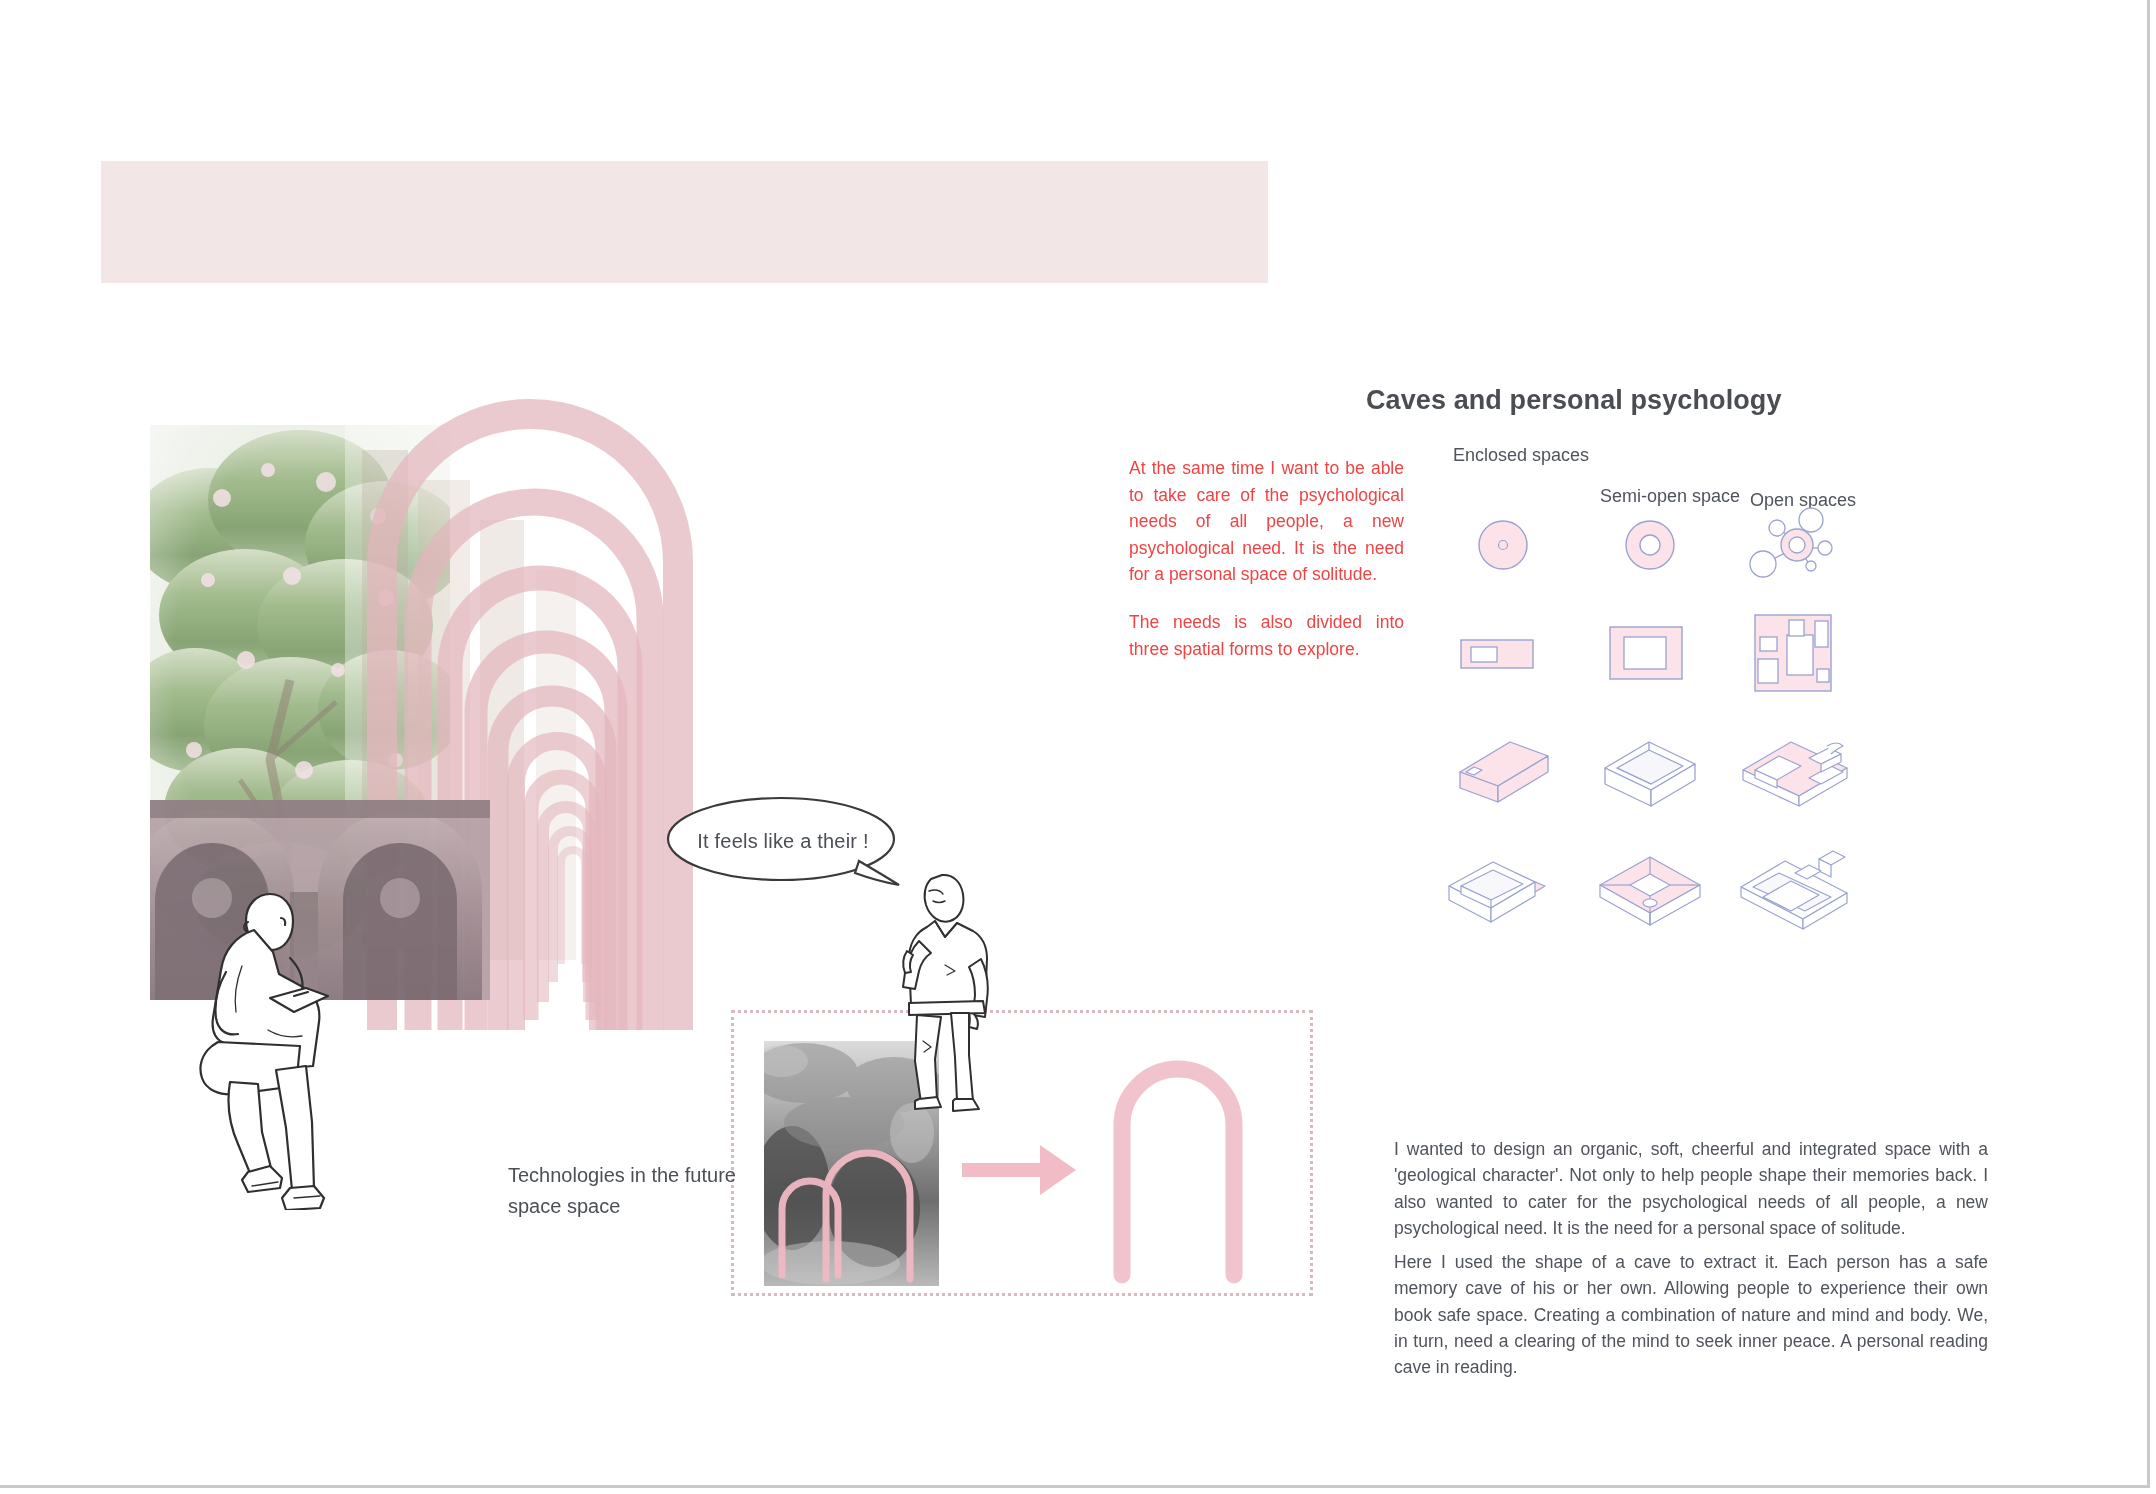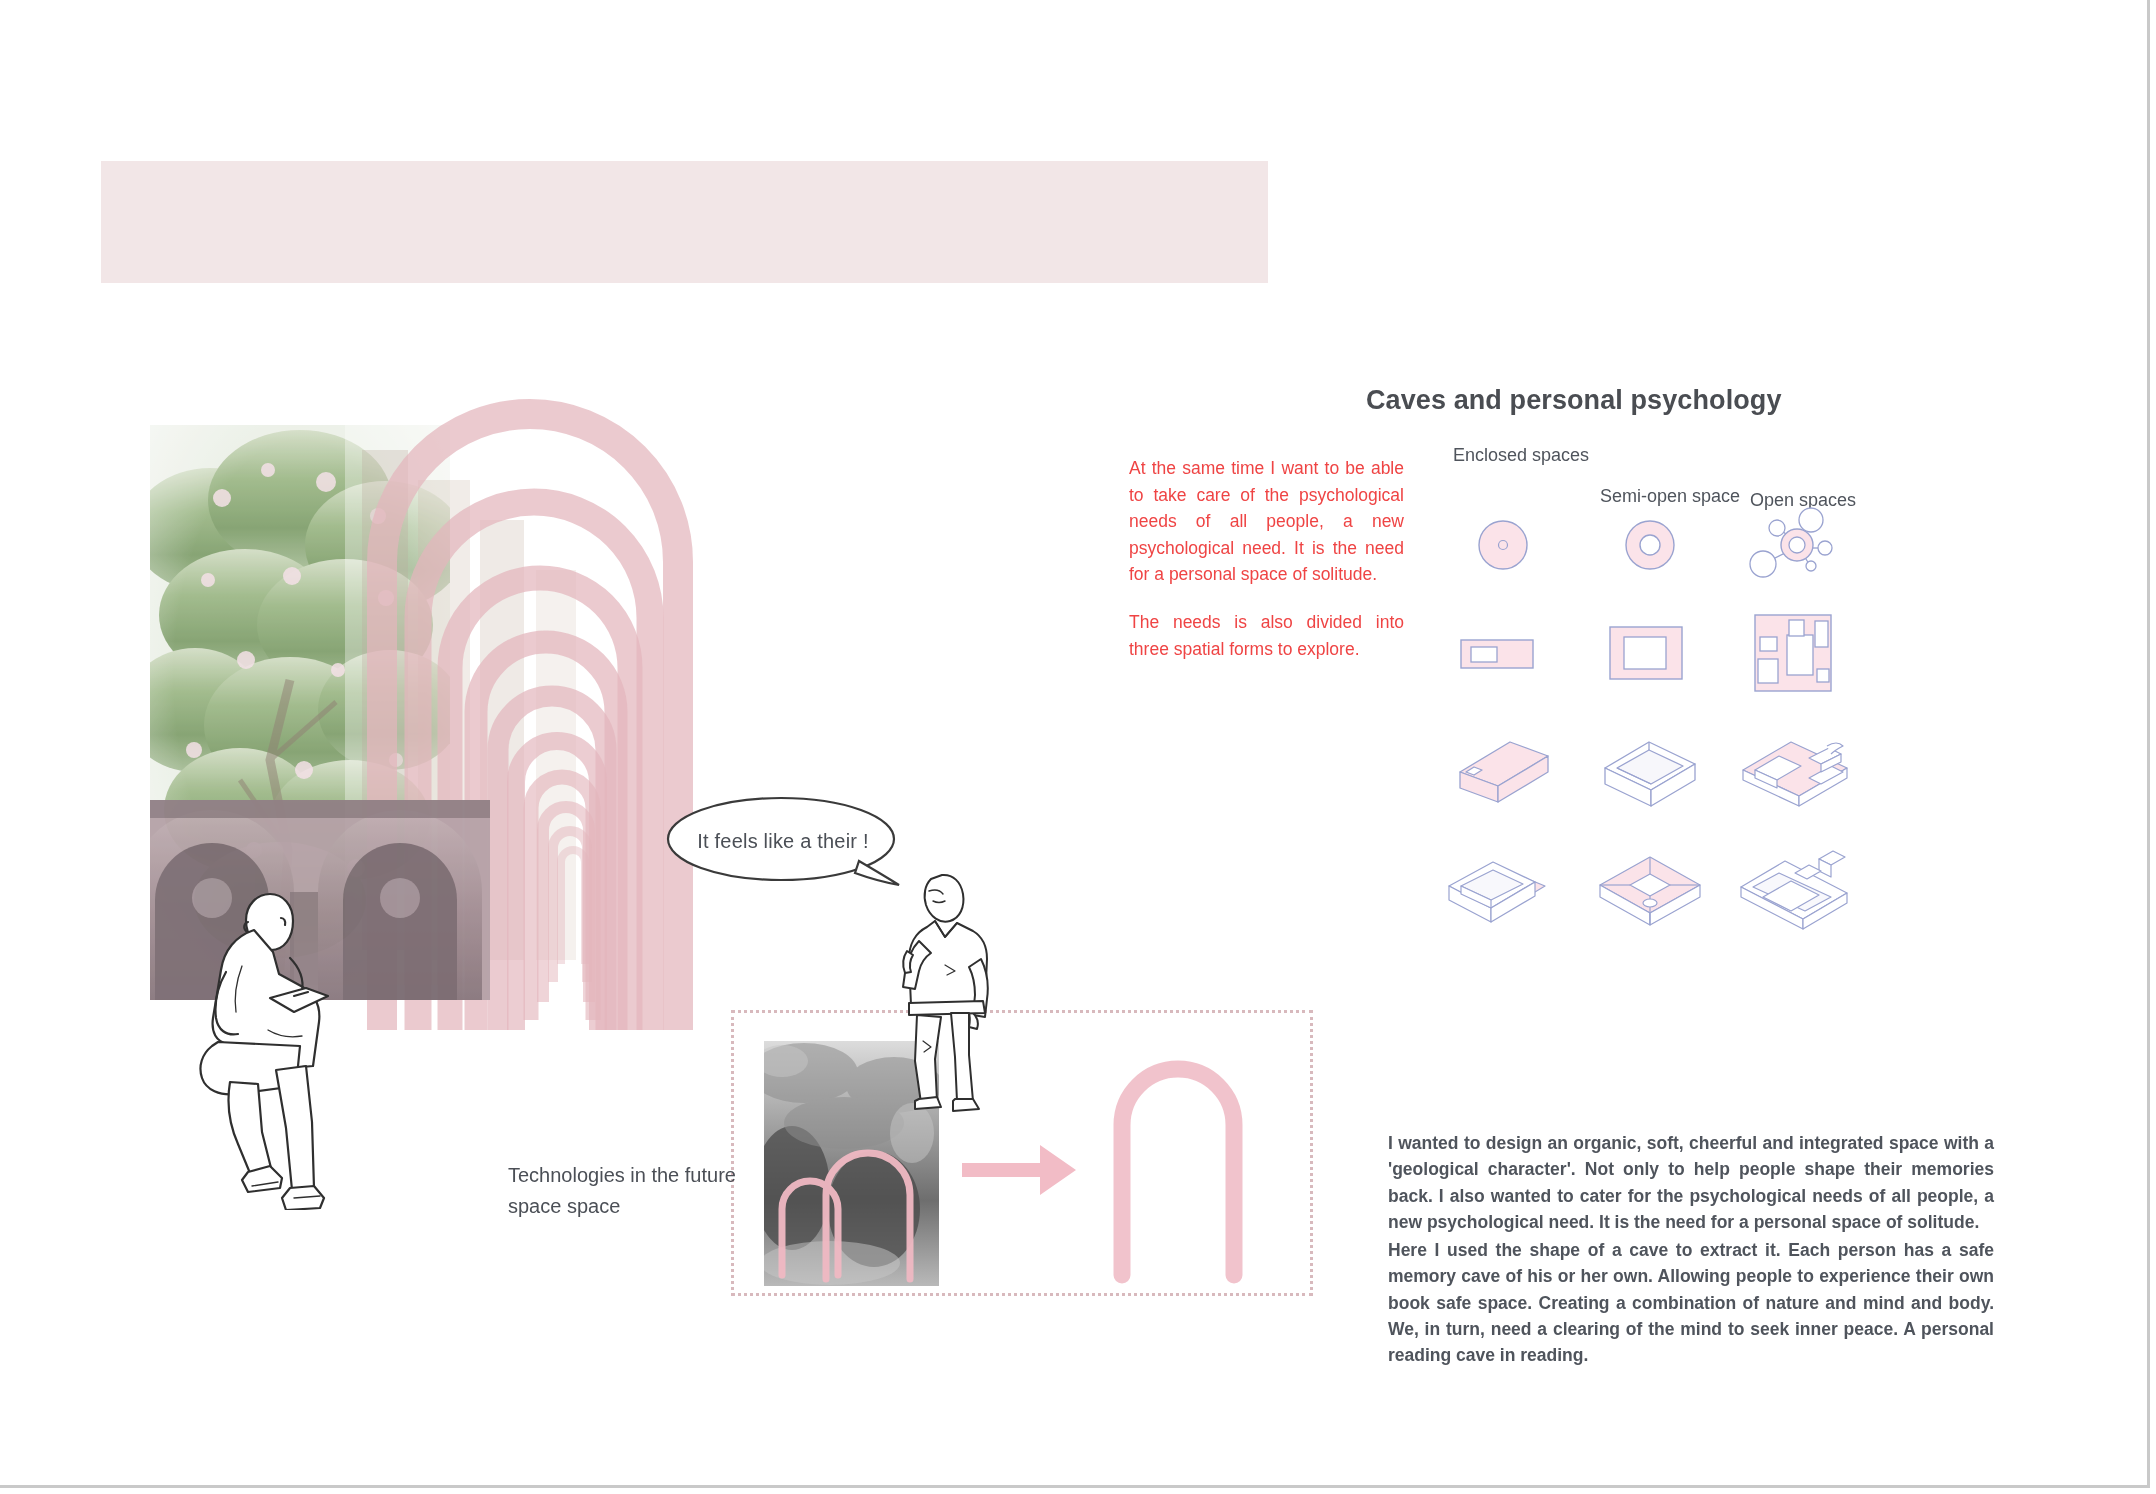--- a/index.html
+++ b/index.html
@@ -164,21 +164,21 @@
   .closing-text {
     position: absolute;
     left: 1386px;
     top: 1128px;
     width: 610px;
     font-size: 17.5px;
     line-height: 1.5;
     color: #4f545c;
     text-align: justify;
   }
-  .closing-text p { margin: 2px; font-weight: bold; }
+  .closing-text p { margin: 8px; }
 </style>
 </head>
 <body>
 
 <div id="board">
 
   <div class="page-frame"></div>
 
   <div class="top-banner"></div>
 

